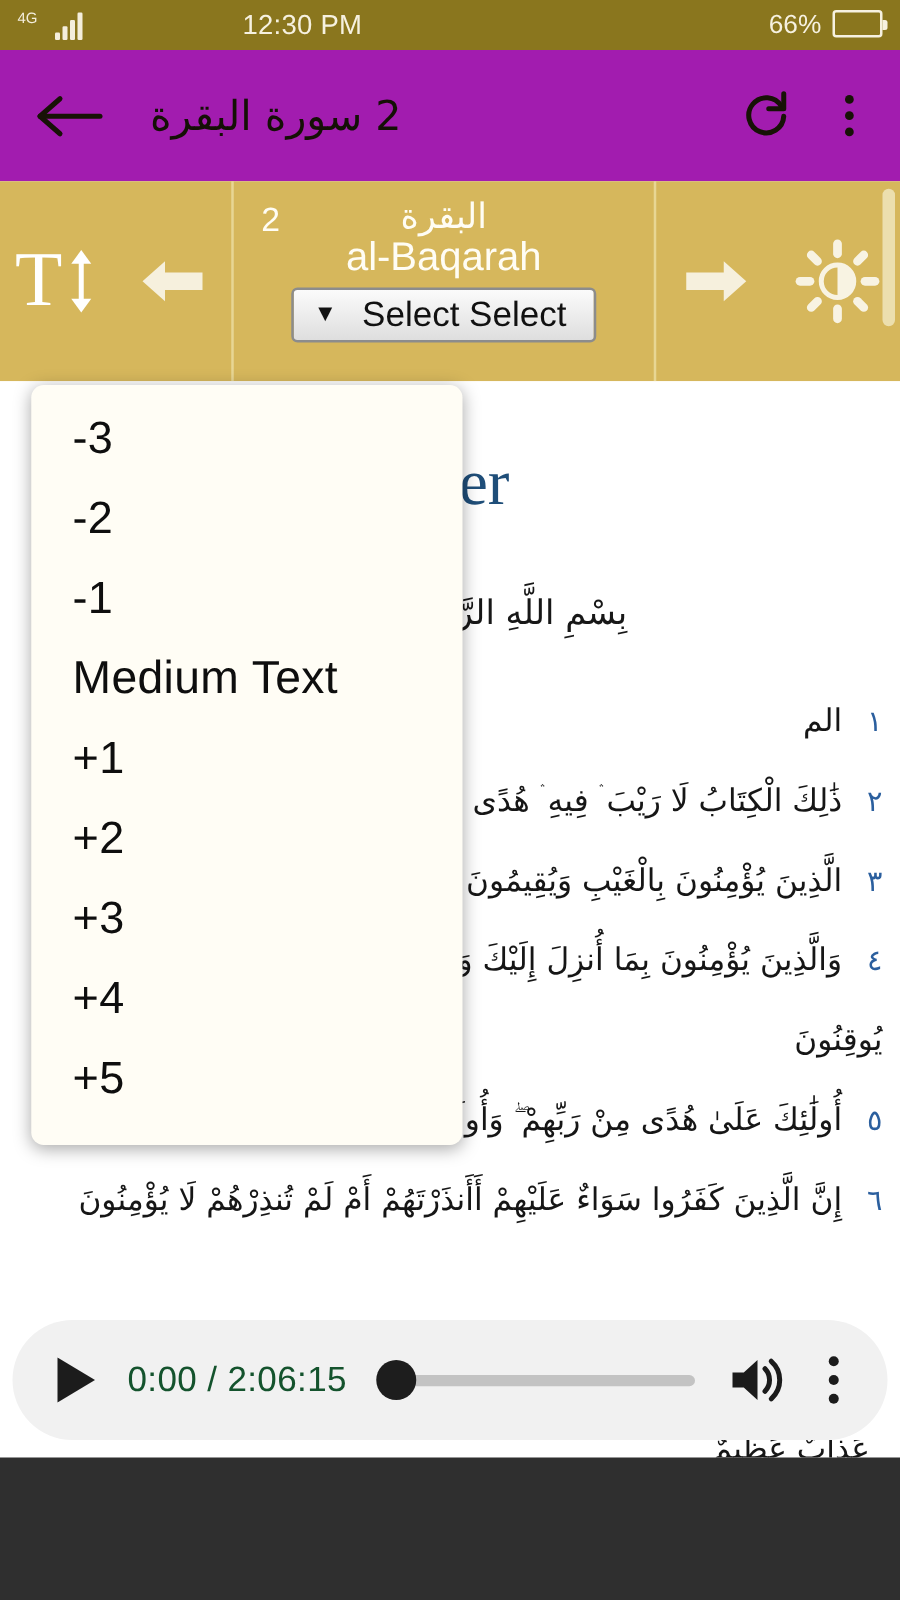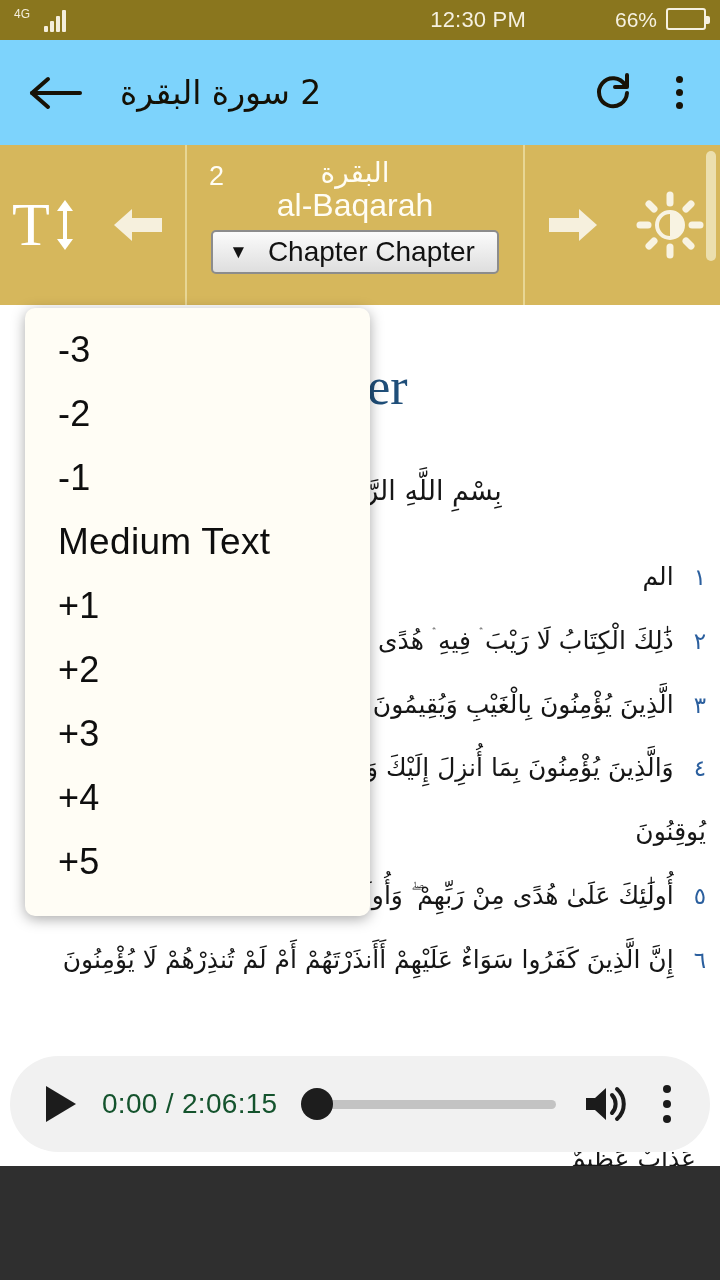--- a/index.html
+++ b/index.html
@@ -52,21 +52,21 @@
     height: 22px;
   }
   .sig-bars i { display: block; width: 4px; background: #f4eedc; border-radius: 1px; }
   .sig-bars i:nth-child(1) { height: 6px; }
   .sig-bars i:nth-child(2) { height: 11px; }
   .sig-bars i:nth-child(3) { height: 16px; }
   .sig-bars i:nth-child(4) { height: 22px; }
 
   .status-time {
     flex: 1;
-    text-align: right;
+    text-align: left;
     font-size: 22px;
     letter-spacing: 0.2px;
     color: #f6f1e0;
   }
   .status-right {
     width: 180px;
     display: flex;
     align-items: flex-start;
     justify-content: flex-end;
     gap: 9px;
@@ -92,21 +92,21 @@
     background: #f6f1e0;
     border-radius: 1px;
   }
 
   
   .app-bar {
     position: absolute;
     top: 40px; left: 0;
     width: 720px;
     height: 105px;
-    background: #7dd3fc;
+    background: #a21caf;
     display: flex;
     align-items: center;
     padding: 0 24px;
   }
   .icon-btn {
     display: flex;
     align-items: center;
     justify-content: center;
     color: #151208;
   }
@@ -472,21 +472,21 @@
         <path d="M22 6 L4 22 L22 38 L22 29 L52 29 L52 15 L22 15 Z" fill="#f6f0dd"></path>
       </svg>
     </div>
 
     <div class="rb-cell rb-center">
       <span class="chapter-num">2</span>
       <div class="chapter-ar">البقرة</div>
       <div class="chapter-en">al-Baqarah</div>
       <div class="select-chapter">
         <span class="select-caret">▼</span>
-        <span class="select-label">Chapter Chapter</span>
+        <span class="select-label">Select Select</span>
       </div>
     </div>
 
     <div class="rb-cell rb-next">
       <svg class="arrow-ico" viewBox="0 0 56 44">
         <path d="M34 6 L52 22 L34 38 L34 29 L4 29 L4 15 L34 15 Z" fill="#f6f0dd"></path>
       </svg>
     </div>
 
     <div class="rb-cell rb-bright">

